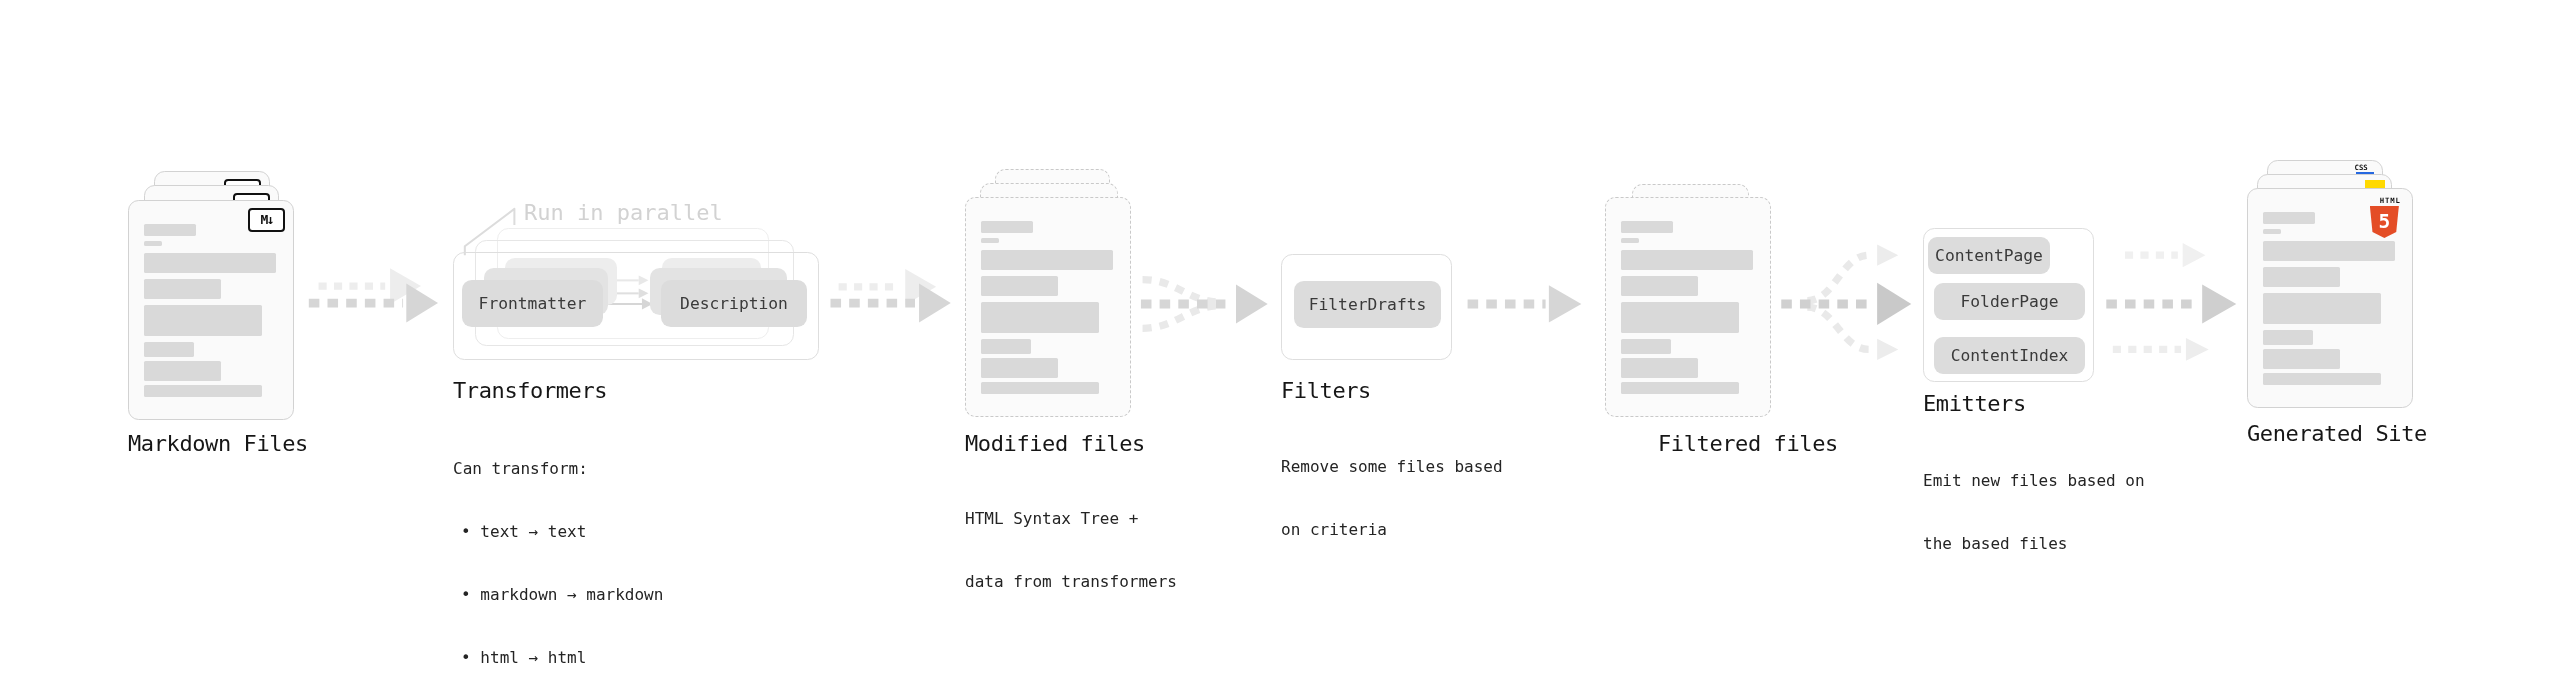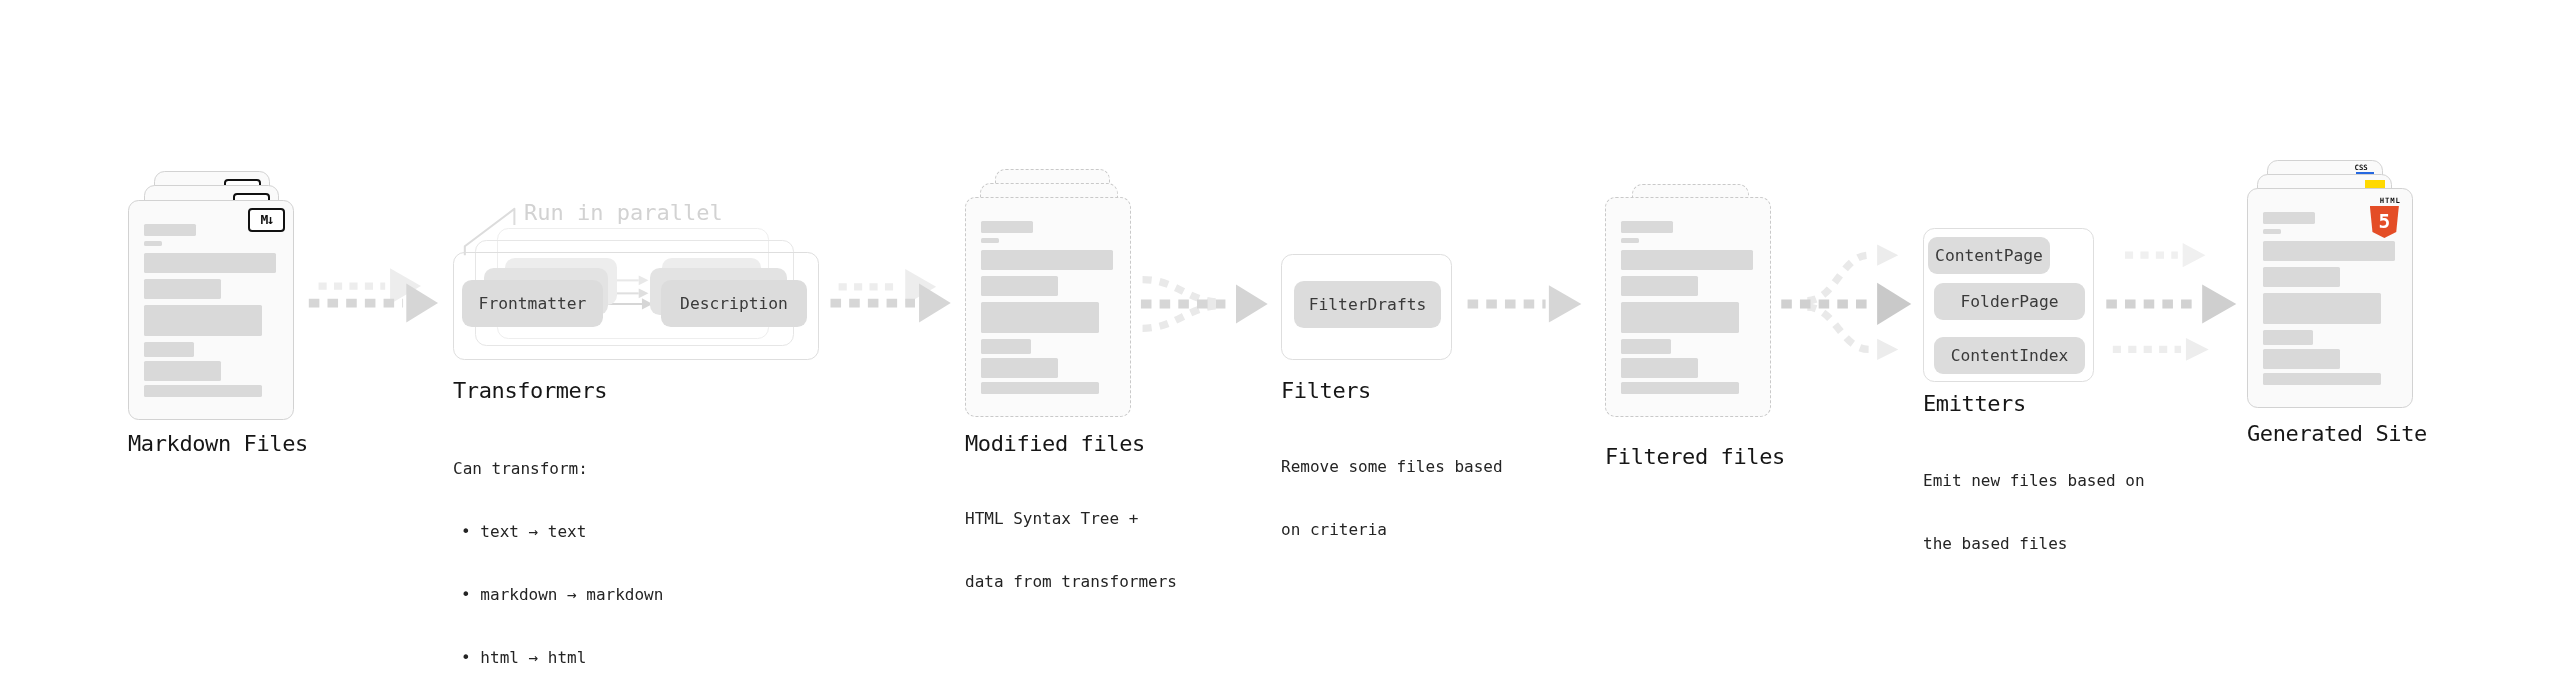--- a/index.html
+++ b/index.html
@@ -204,21 +204,21 @@
           <i></i>
           <i></i>
           <i></i>
           <i></i>
           <i></i>
           <i></i>
           <i></i>
         </div>
     </div>
   </div>
-  <div class="h1" style="left:1605px;top:432px;margin-top:13px;">Filtered files</div>
+  <div class="h1" style="left:1658px;top:432px;">Filtered files</div>
 
   <div>
     <div class="obox l1 filled" style="left:1923px;top:228px;width:171px;height:154px;"></div>
     <div class="nbtn" style="left:1928px;top:237px;width:122px;height:37px;border-radius:9px;">ContentPage</div>
     <div class="nbtn" style="left:1934px;top:283px;width:151px;height:37px;border-radius:9px;">FolderPage</div>
     <div class="nbtn" style="left:1934px;top:330px;width:151px;height:37px;border-radius:9px;margin-top:7px;">ContentIndex</div>
   </div>
   <div class="h1" style="left:1923px;top:392px;">Emitters</div>
   <div class="sub" style="left:1923px;top:428px;">
     <div>Emit new files based on</div>

